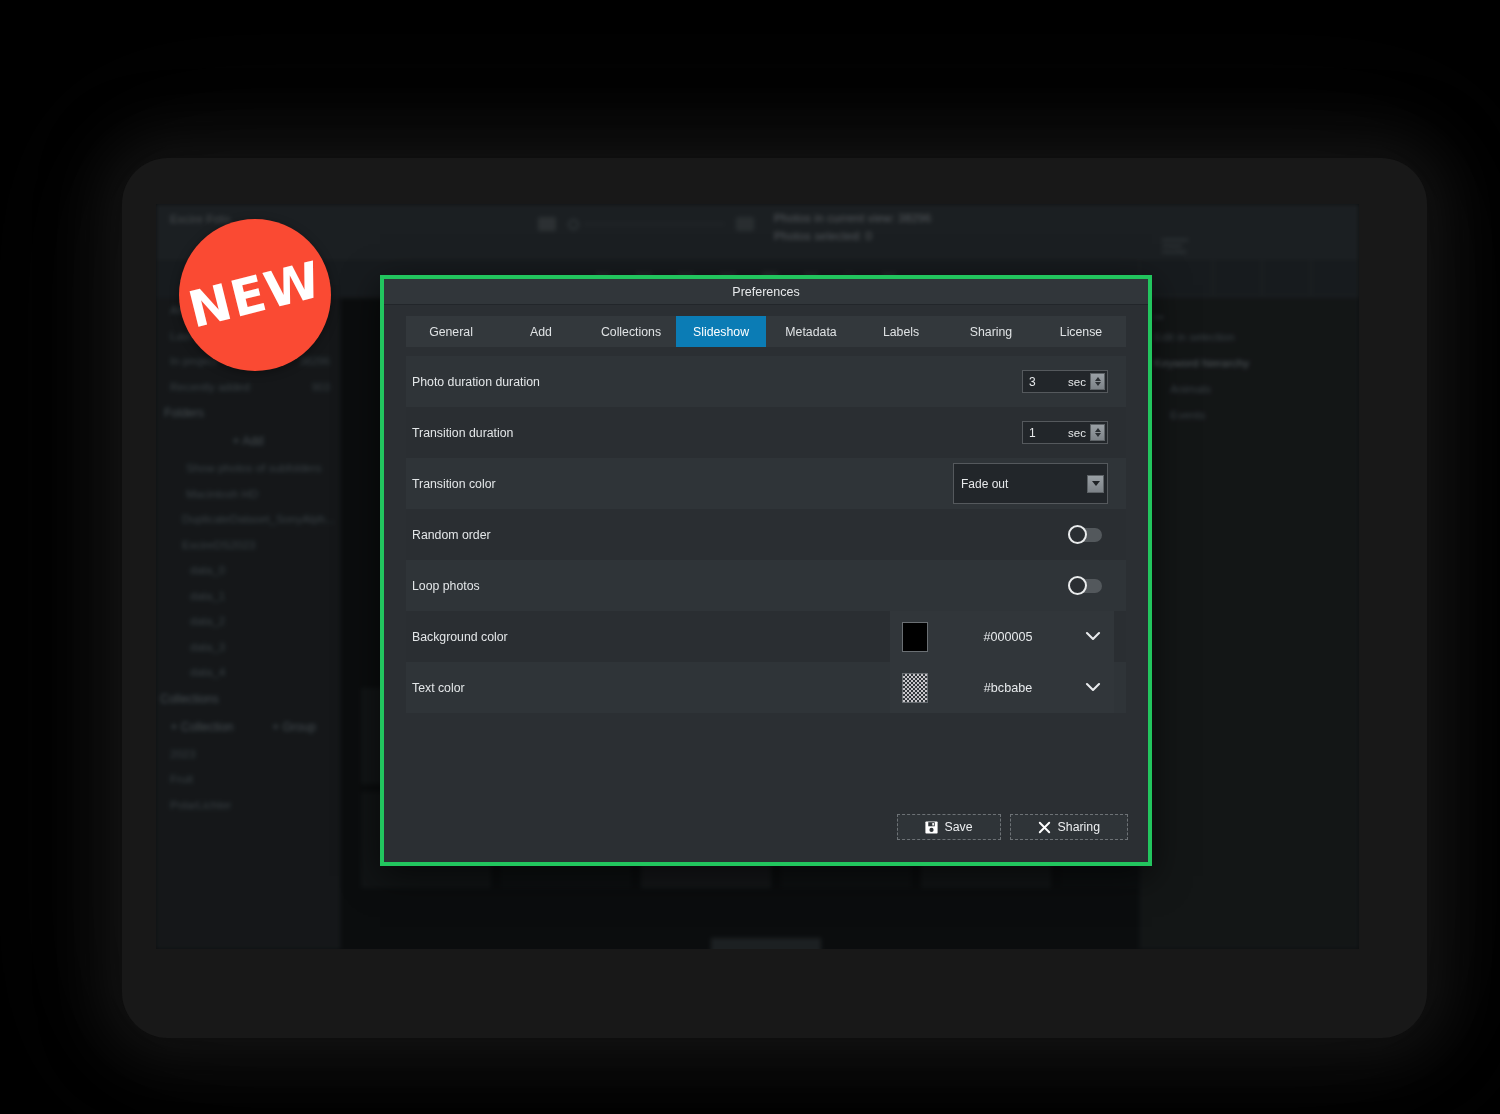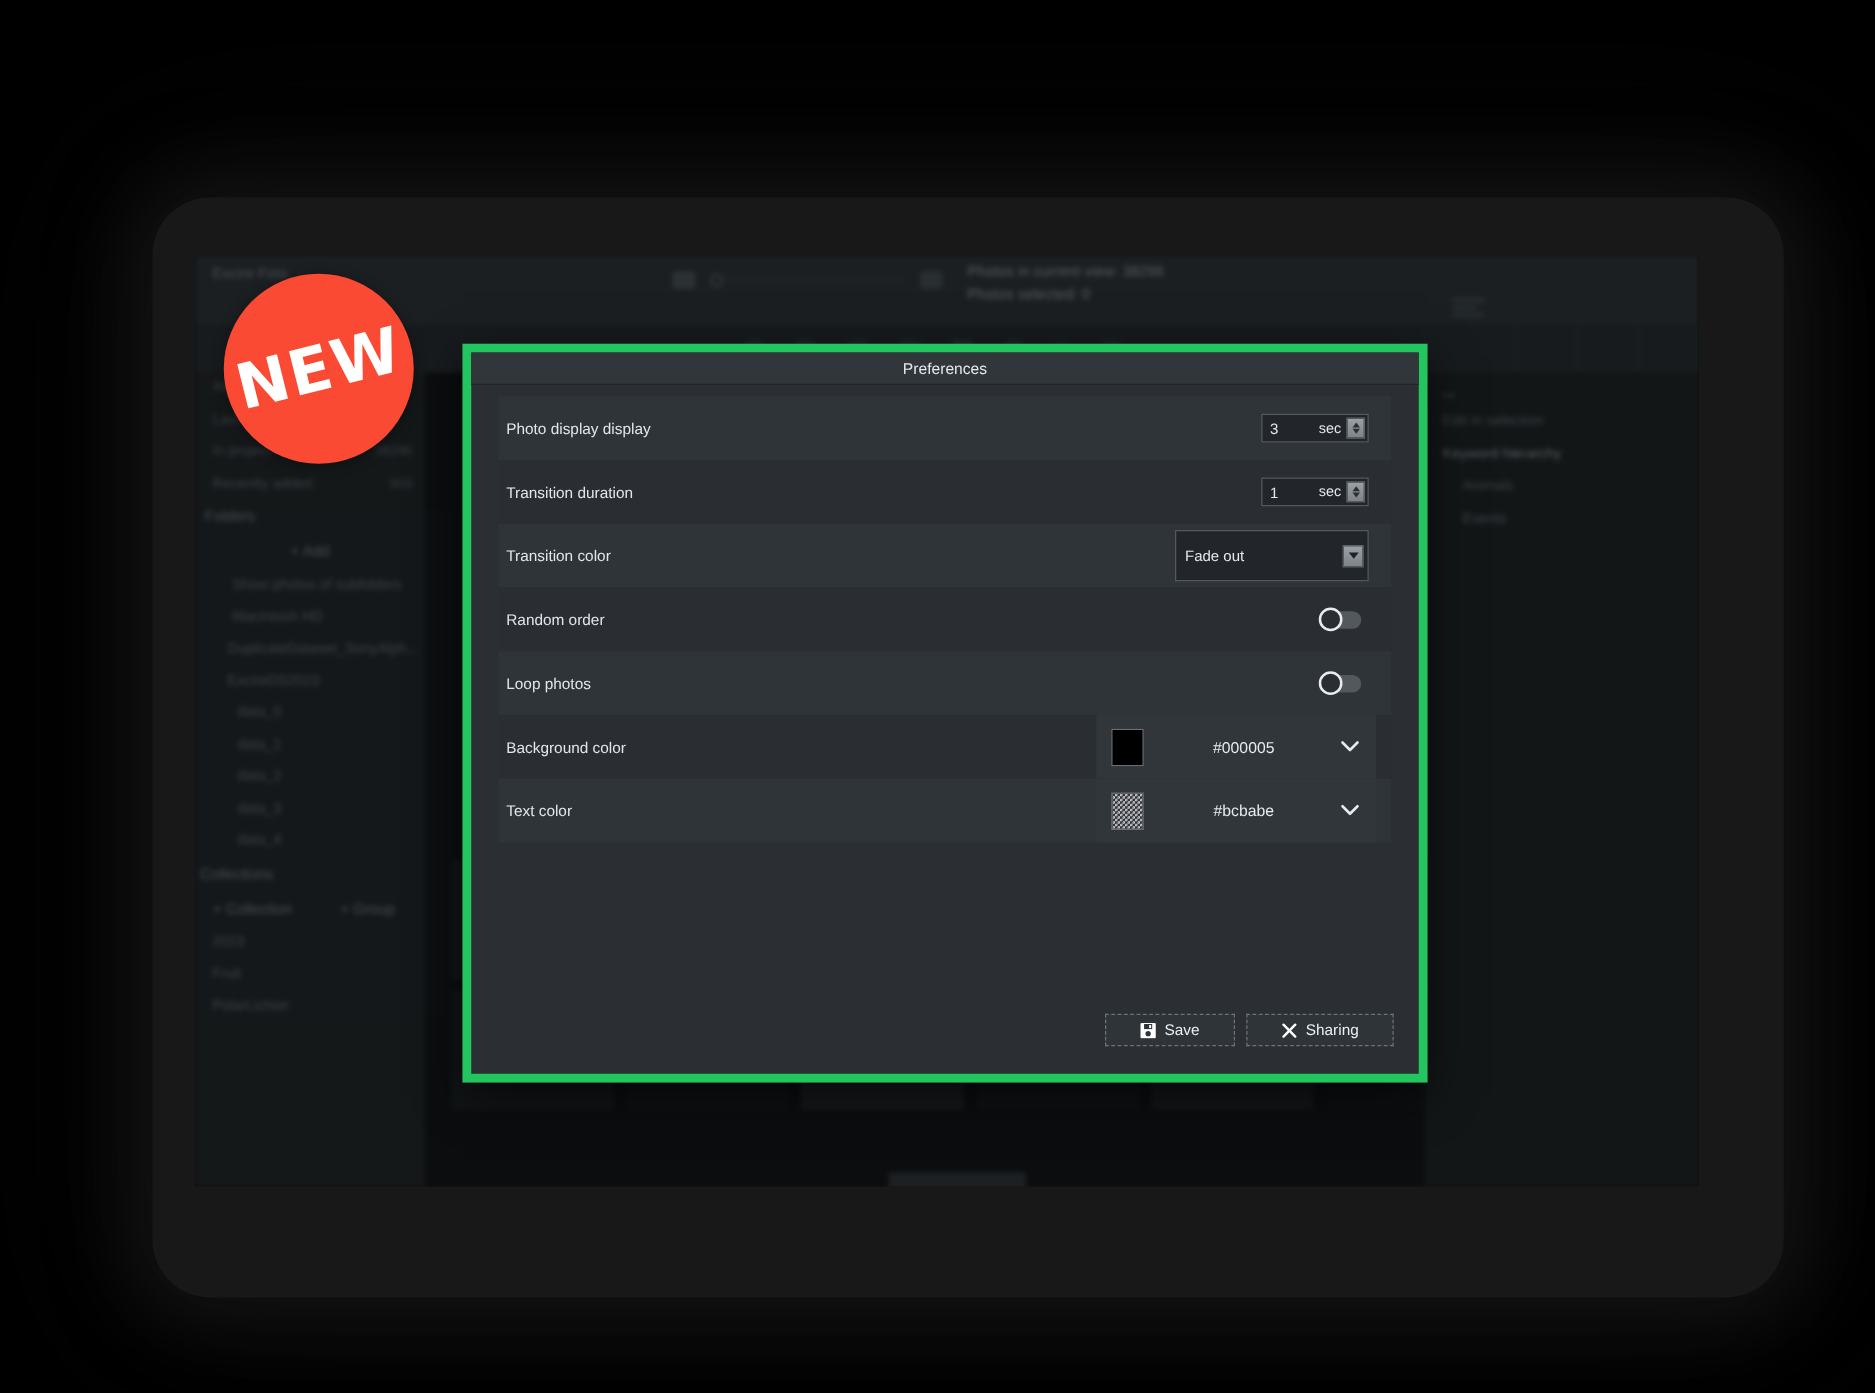--- a/index.html
+++ b/index.html
@@ -74,24 +74,24 @@
     background: #141718;
     border-left: 1px solid #0f1213;
   }
   .rb-icons { position: absolute; right: 0; top: -94px; width: 220px; height: 94px; }
   .rb-cell { position: absolute; border: 1px solid #1e2224; }
   .rb-text { color: #3f4549; font-size: 11.5px; padding-left: 14px; height: 26px; line-height: 26px; }
 
   
   #dialog {
     position: absolute;
-    left: 370px; top: 275px;
+    left: 380px; top: 275px;
     width: 772px; height: 591px;
     background: #2b2f33;
-    border: 7px solid #22c55e;
+    border: 4px solid #22c55e;
     box-shadow: 0 10px 34px rgba(0,0,0,.6);
     z-index: 20;
   }
   #dialog-titlebar {
     height: 26px;
     background: #31363a;
     border-bottom: 1px solid #22262a;
     display: flex; align-items: center; justify-content: center;
   }
   #dialog-title { color: #e6e8ea; font-size: 12.5px; }
@@ -353,25 +353,35 @@
     </div>
 
   </div>
 
   <div id="dialog">
 
     <div id="dialog-titlebar">
       <div id="dialog-title">Preferences</div>
     </div>
 
+    <div id="tabbar">
+      <div class="tab">General</div>
+      <div class="tab">Add</div>
+      <div class="tab">Collections</div>
+      <div class="tab active">Slideshow</div>
+      <div class="tab">Metadata</div>
+      <div class="tab">Labels</div>
+      <div class="tab">Sharing</div>
+      <div class="tab">License</div>
+    </div>
 
     <div id="rows">
 
       <div class="row odd">
-        <div class="row-label">Photo display display</div>
+        <div class="row-label">Photo duration duration</div>
         <div class="row-ctl">
           <div class="spinner">
             <div class="val">3</div>
             <div class="unit">sec</div>
             <div class="stepper">
               <span class="up"></span>
               <span class="dn"></span>
             </div>
           </div>
         </div>

